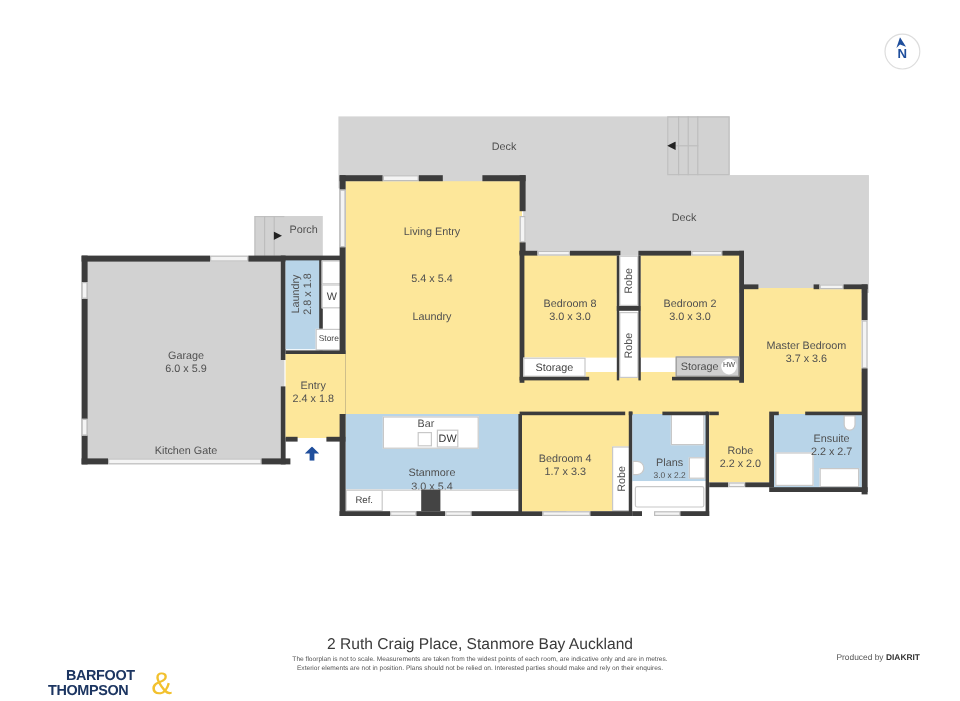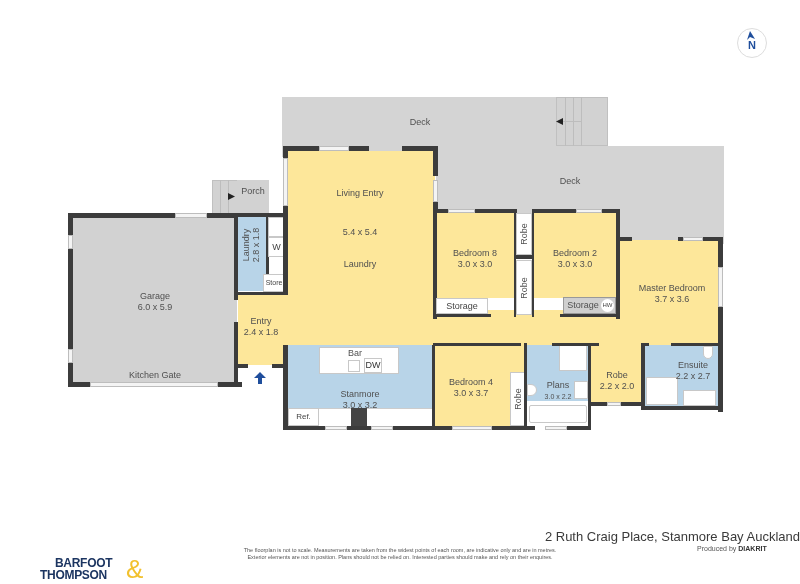--- a/index.html
+++ b/index.html
@@ -11,21 +11,21 @@
   .grey { background:#d2d2d2; }
   .white { background:#ffffff; }
   .wall { background:#3c3c3c; position:absolute; }
   .win { background:#f4f4f4; border:1px solid #bdbdbd; position:absolute; box-sizing:border-box; }
   .lbl { position:absolute; text-align:center; font-size:9px; line-height:11px; color:#505050; white-space:nowrap; }
   .lbl span { display:block; }
   .vlbl { position:absolute; font-size:9px; color:#505050; transform:rotate(-90deg); white-space:nowrap; transform-origin:center; text-align:center; line-height:10px; }
   .fix { position:absolute; background:#fff; border:1px solid #c8c8c8; box-sizing:border-box; }
   .stair { position:absolute; background:#d2d2d2; border:1px solid #c0c0c0; box-sizing:border-box; }
   .stairline { position:absolute; background:#bdbdbd; }
-  .footer-title { position:absolute; left:0; width:800px; top:529px; text-align:right; font-size:13px; color:#3a3a3a; }
+  .footer-title { position:absolute; left:0; width:800px; top:529px; text-align:center; font-size:13px; color:#3a3a3a; }
   .footer-note { position:absolute; left:0; width:800px; text-align:center; font-size:5.5px; color:#555; }
 </style>
 </head>
 <body>
 
 <div class="abs" style="left:737px;top:28px;width:30px;height:30px;border:1px solid #ddd;border-radius:50%;box-sizing:border-box;">
   <svg class="abs" style="left:8px;top:2px" width="10" height="10" viewBox="0 0 10 10">
       <polygon points="4,0 9,8 4,6 1,9" fill="#1f4e9c"></polygon>
     </svg>
   <span class="abs" style="left:10px;top:10px;font-size:11px;font-weight:bold;color:#1f4e9c;">N</span>
@@ -112,21 +112,21 @@
     <polygon points="6,0 12,6 8,6 8,12 4,12 4,6 0,6" fill="#1f4e9c"></polygon>
   </svg>
 
 <div class="abs blue" style="left:288px;top:345px;width:145px;height:63px;"></div>
 <div class="fix" style="left:319px;top:347px;width:80px;height:27px;"></div>
 <div class="lbl" style="left:340px;top:348px;width:30px;">Bar</div>
 <div class="fix" style="left:348px;top:360px;width:12px;height:12px;"></div>
 <div class="fix" style="left:364px;top:358px;width:18px;height:15px;font-size:9px;text-align:center;line-height:13px;color:#333;">DW</div>
 <div class="lbl" style="left:335px;top:389px;width:50px;">
   <span>Stanmore</span>
-  <span>3.0 x 3.2</span>
+  <span>3.0 x 5.4</span>
 </div>
 <div class="abs white" style="left:288px;top:408px;width:145px;height:18px;border-top:1px solid #ccc;"></div>
 <div class="fix" style="left:288px;top:408px;width:31px;height:18px;font-size:8px;text-align:center;line-height:16px;color:#444;">Ref.</div>
 <div class="abs" style="left:351px;top:408px;width:16px;height:18px;background:#444;"></div>
 <div class="wall" style="left:283px;top:426px;width:42px;height:4px;"></div>
 <div class="win" style="left:325px;top:426px;width:22px;height:4px;"></div>
 <div class="wall" style="left:347px;top:426px;width:24px;height:4px;"></div>
 <div class="win" style="left:371px;top:426px;width:22px;height:4px;"></div>
 <div class="wall" style="left:393px;top:426px;width:62px;height:4px;"></div>
 <div class="wall" style="left:283px;top:345px;width:5px;height:85px;"></div>
@@ -178,21 +178,21 @@
   <span>Master Bedroom</span>
   <span>3.7 x 3.6</span>
 </div>
 
 <div class="abs yellow" style="left:435px;top:345px;width:90px;height:81px;"></div>
 <div class="wall" style="left:433px;top:343px;width:88px;height:3px;"></div>
 <div class="fix" style="left:510px;top:372px;width:15px;height:54px;"></div>
 <div class="vlbl" style="left:500px;top:394px;width:36px;height:10px;">Robe</div>
 <div class="lbl" style="left:445px;top:377px;width:52px;">
   <span>Bedroom 4</span>
-  <span>3.0 x 3.7</span>
+  <span>1.7 x 3.3</span>
 </div>
 <div class="wall" style="left:455px;top:426px;width:17px;height:4px;"></div>
 <div class="win" style="left:452px;top:426px;width:40px;height:4px;"></div>
 <div class="wall" style="left:492px;top:426px;width:35px;height:4px;"></div>
 <div class="wall" style="left:524px;top:343px;width:3px;height:87px;"></div>
 
 <div class="abs blue" style="left:527px;top:345px;width:62px;height:56px;"></div>
 <div class="abs white" style="left:527px;top:401px;width:62px;height:25px;"></div>
 <div class="fix" style="left:529px;top:405px;width:58px;height:18px;border-radius:2px;"></div>
 <div class="fix" style="left:559px;top:345px;width:28px;height:26px;"></div>

